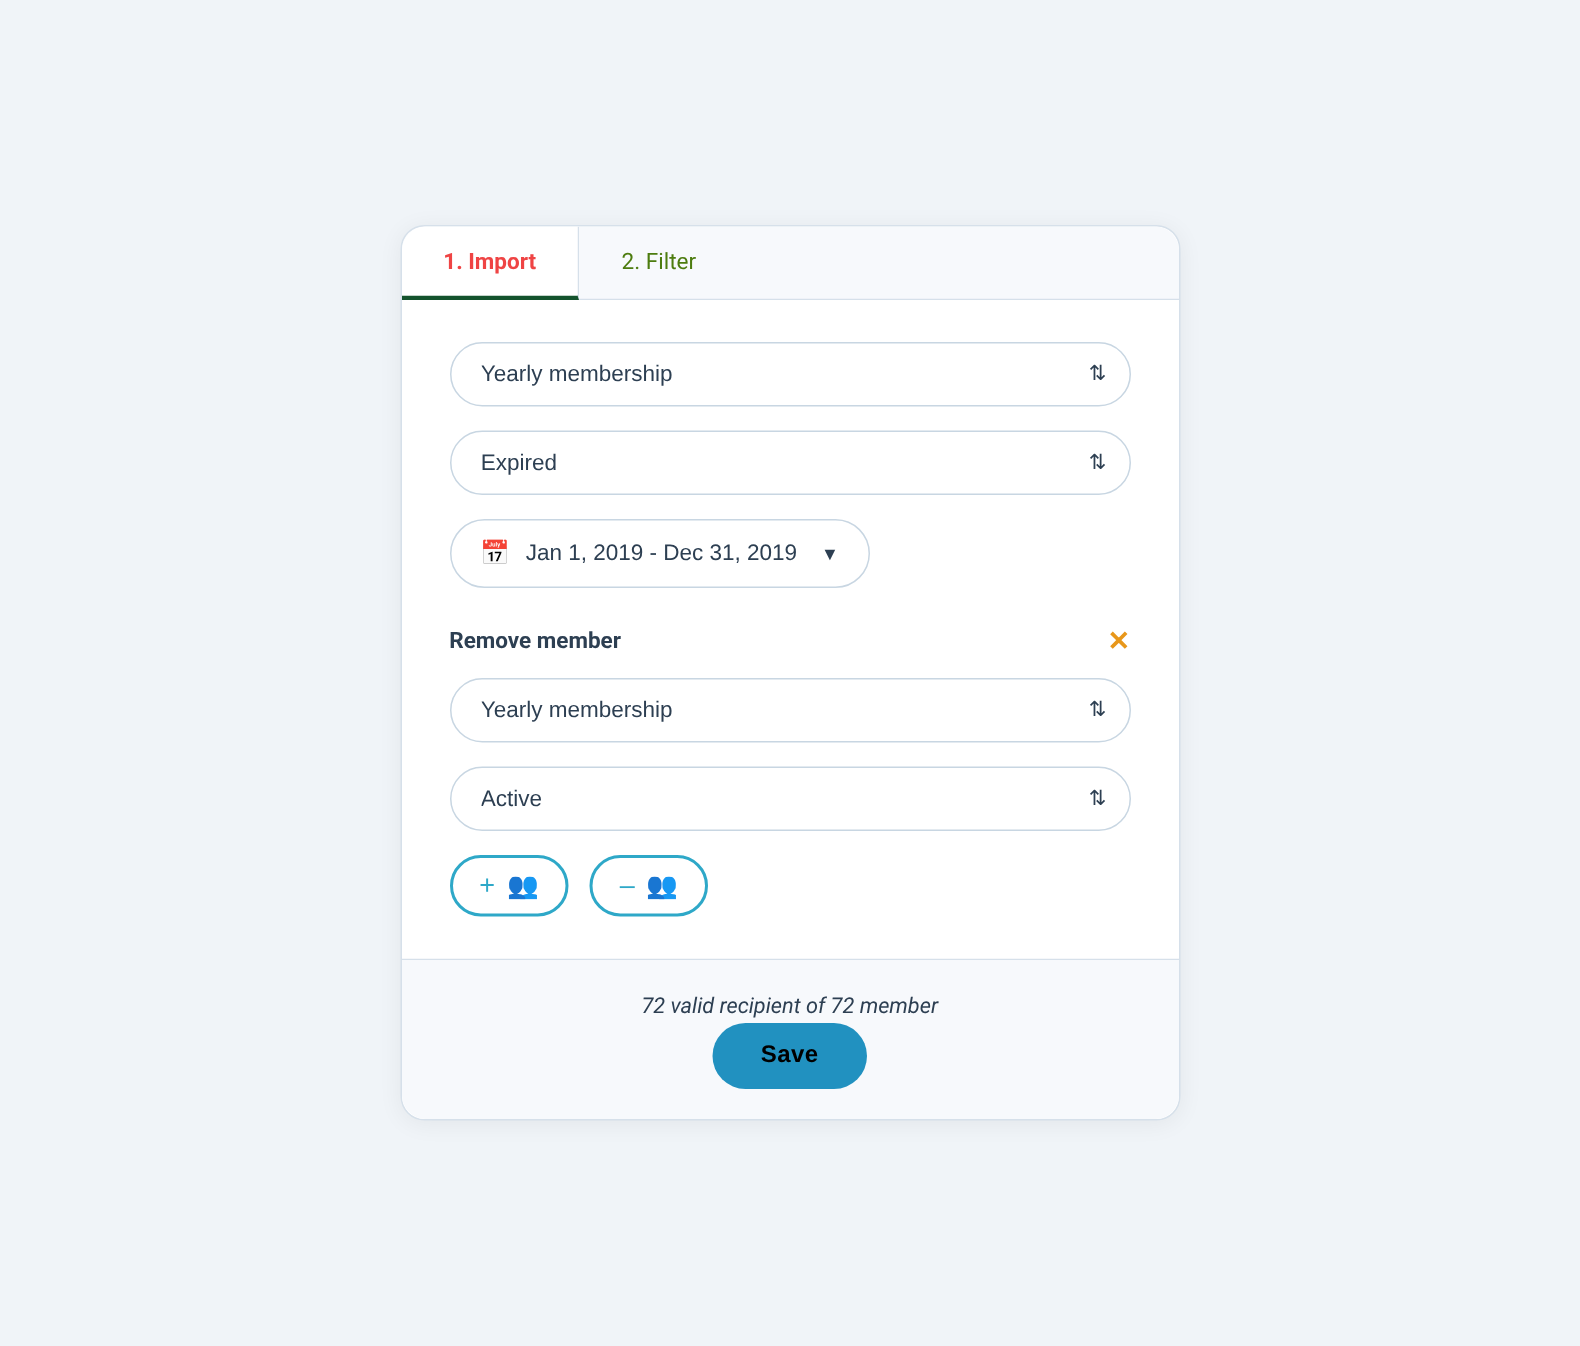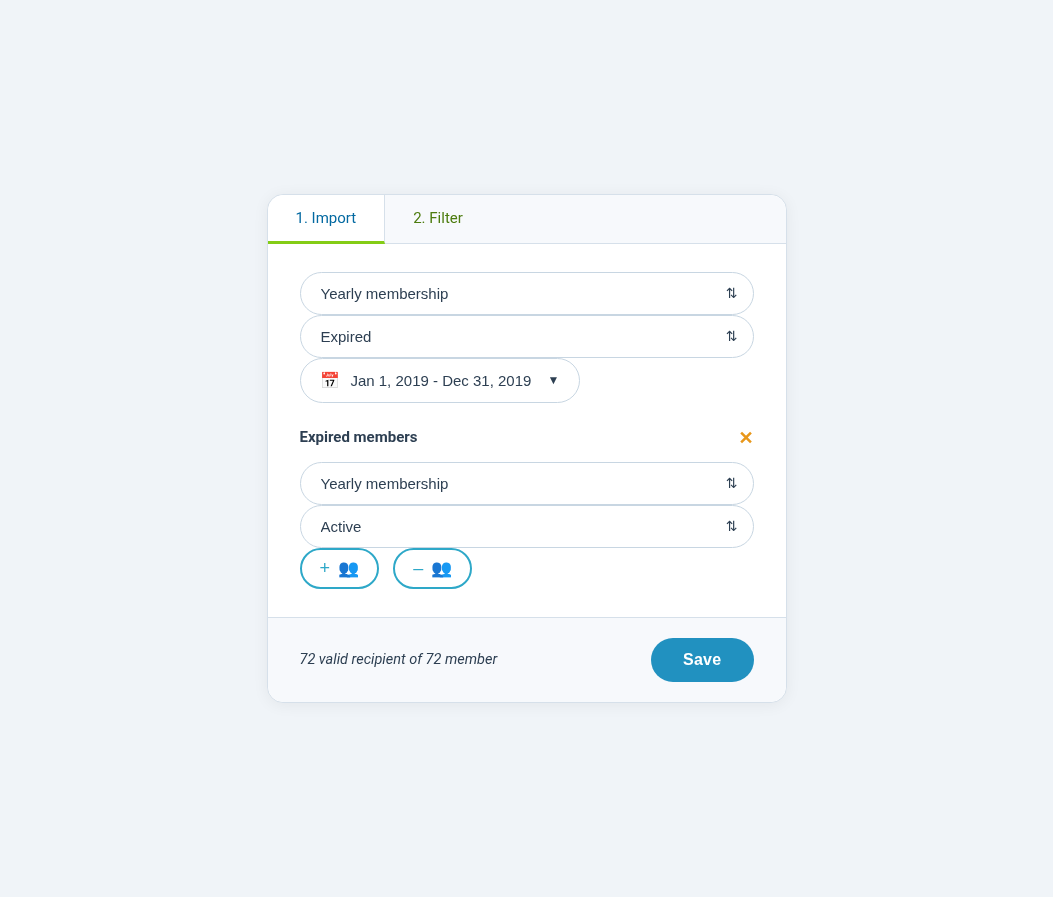--- a/index.html
+++ b/index.html
@@ -33,40 +33,40 @@
     .tab {
       padding: 14px 28px;
       font-size: 15px;
       cursor: pointer;
       border-bottom: 3px solid transparent;
       margin-bottom: -1.5px;
     }
 
     .tab.active {
       background: #fff;
-      border-bottom: 3px solid #84cc16;
-      color: #0369a1;
-      font-weight: 400;
+      border-bottom: 3px solid #14532d;
+      color: #ef4444;
+      font-weight: 700;
       border-radius: 16px 0 0 0;
       border-right: 1.5px solid #d6e0ea;
     }
 
     .tab.inactive {
       color: #4d7c0f;
       font-weight: 400;
     }
 
     
     .card-body {
       padding: 28px 32px 0 32px;
     }
 
     .select-wrapper {
       position: relative;
-      margin-bottom: 0;
+      margin-bottom: 16px;
     }
 
     .select-control {
       width: 100%;
       appearance: none;
       -webkit-appearance: none;
       border: 1.5px solid #c8d6e2;
       border-radius: 50px;
       padding: 12px 44px 12px 20px;
       font-size: 15px;
@@ -169,33 +169,34 @@
 
     
     .card-footer {
       border-top: 1.5px solid #d6e0ea;
       background: #f7f9fc;
       padding: 20px 32px;
       display: flex;
       align-items: center;
       justify-content: space-between;
       border-radius: 0 0 16px 16px;
+      flex-direction: column;
     }
 
     .footer-text {
       font-style: italic;
       font-size: 14.5px;
       color: #2d3f52;
       max-width: 220px;
       line-height: 1.5;
     }
 
     .save-btn {
       background: #2191c0;
-      color: #ffffff;
+      color: #000000;
       border: none;
       border-radius: 50px;
       padding: 13px 32px;
       font-size: 16px;
       font-weight: 600;
       cursor: pointer;
       letter-spacing: 0.3px;
     }
 
     
@@ -233,21 +234,21 @@
       <span class="select-arrow">⇅</span>
     </div>
 
     <button class="date-btn">
       <span class="cal-icon">📅</span>
       <span>Jan 1, 2019 - Dec 31, 2019</span>
       <span class="chevron-down">▼</span>
     </button>
 
     <div class="section-label-row">
-      <span class="section-label">Expired members</span>
+      <span class="section-label">Remove member</span>
       <span class="remove-x">✕</span>
     </div>
 
     <div class="select-wrapper">
       <select class="select-control">
         <option value="Yearly membership">Yearly membership</option>
       </select>
       <span class="select-arrow">⇅</span>
     </div>
 

